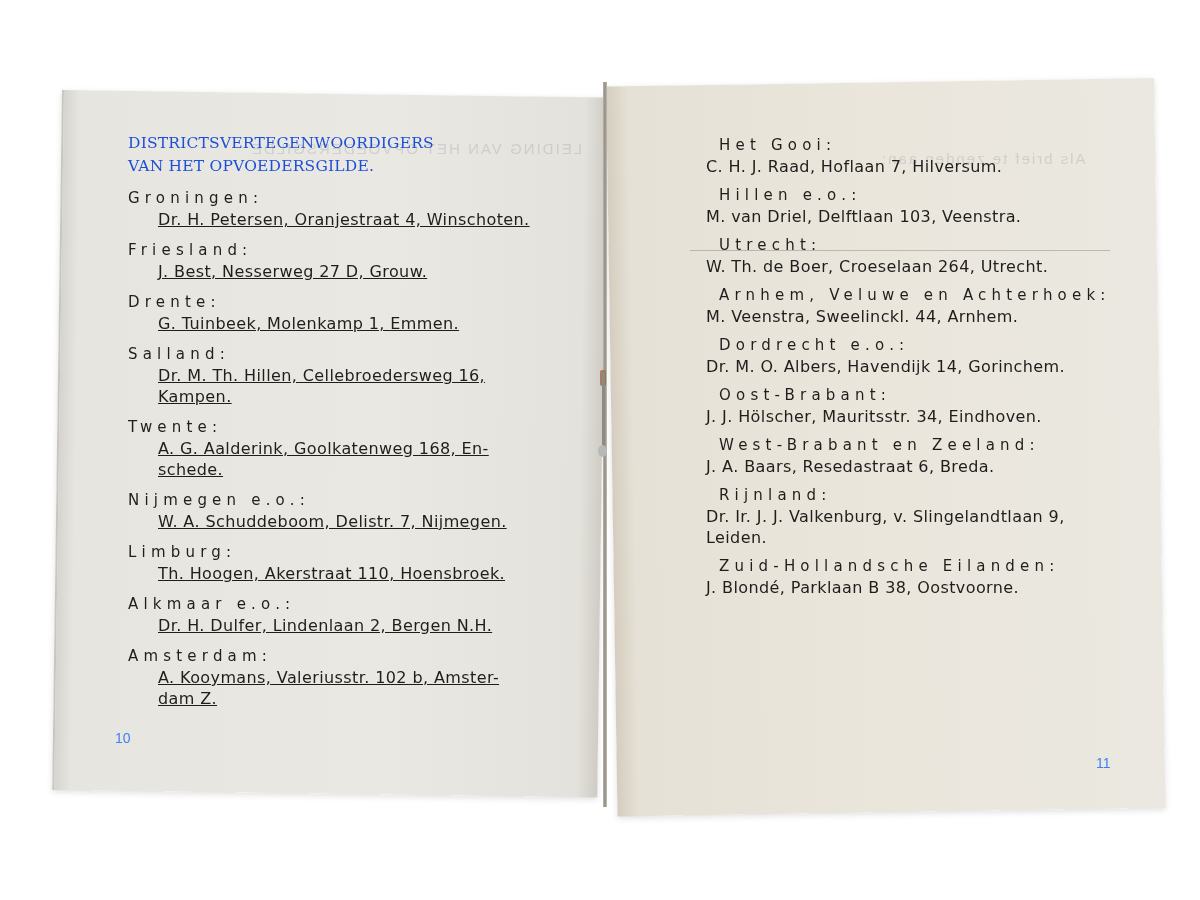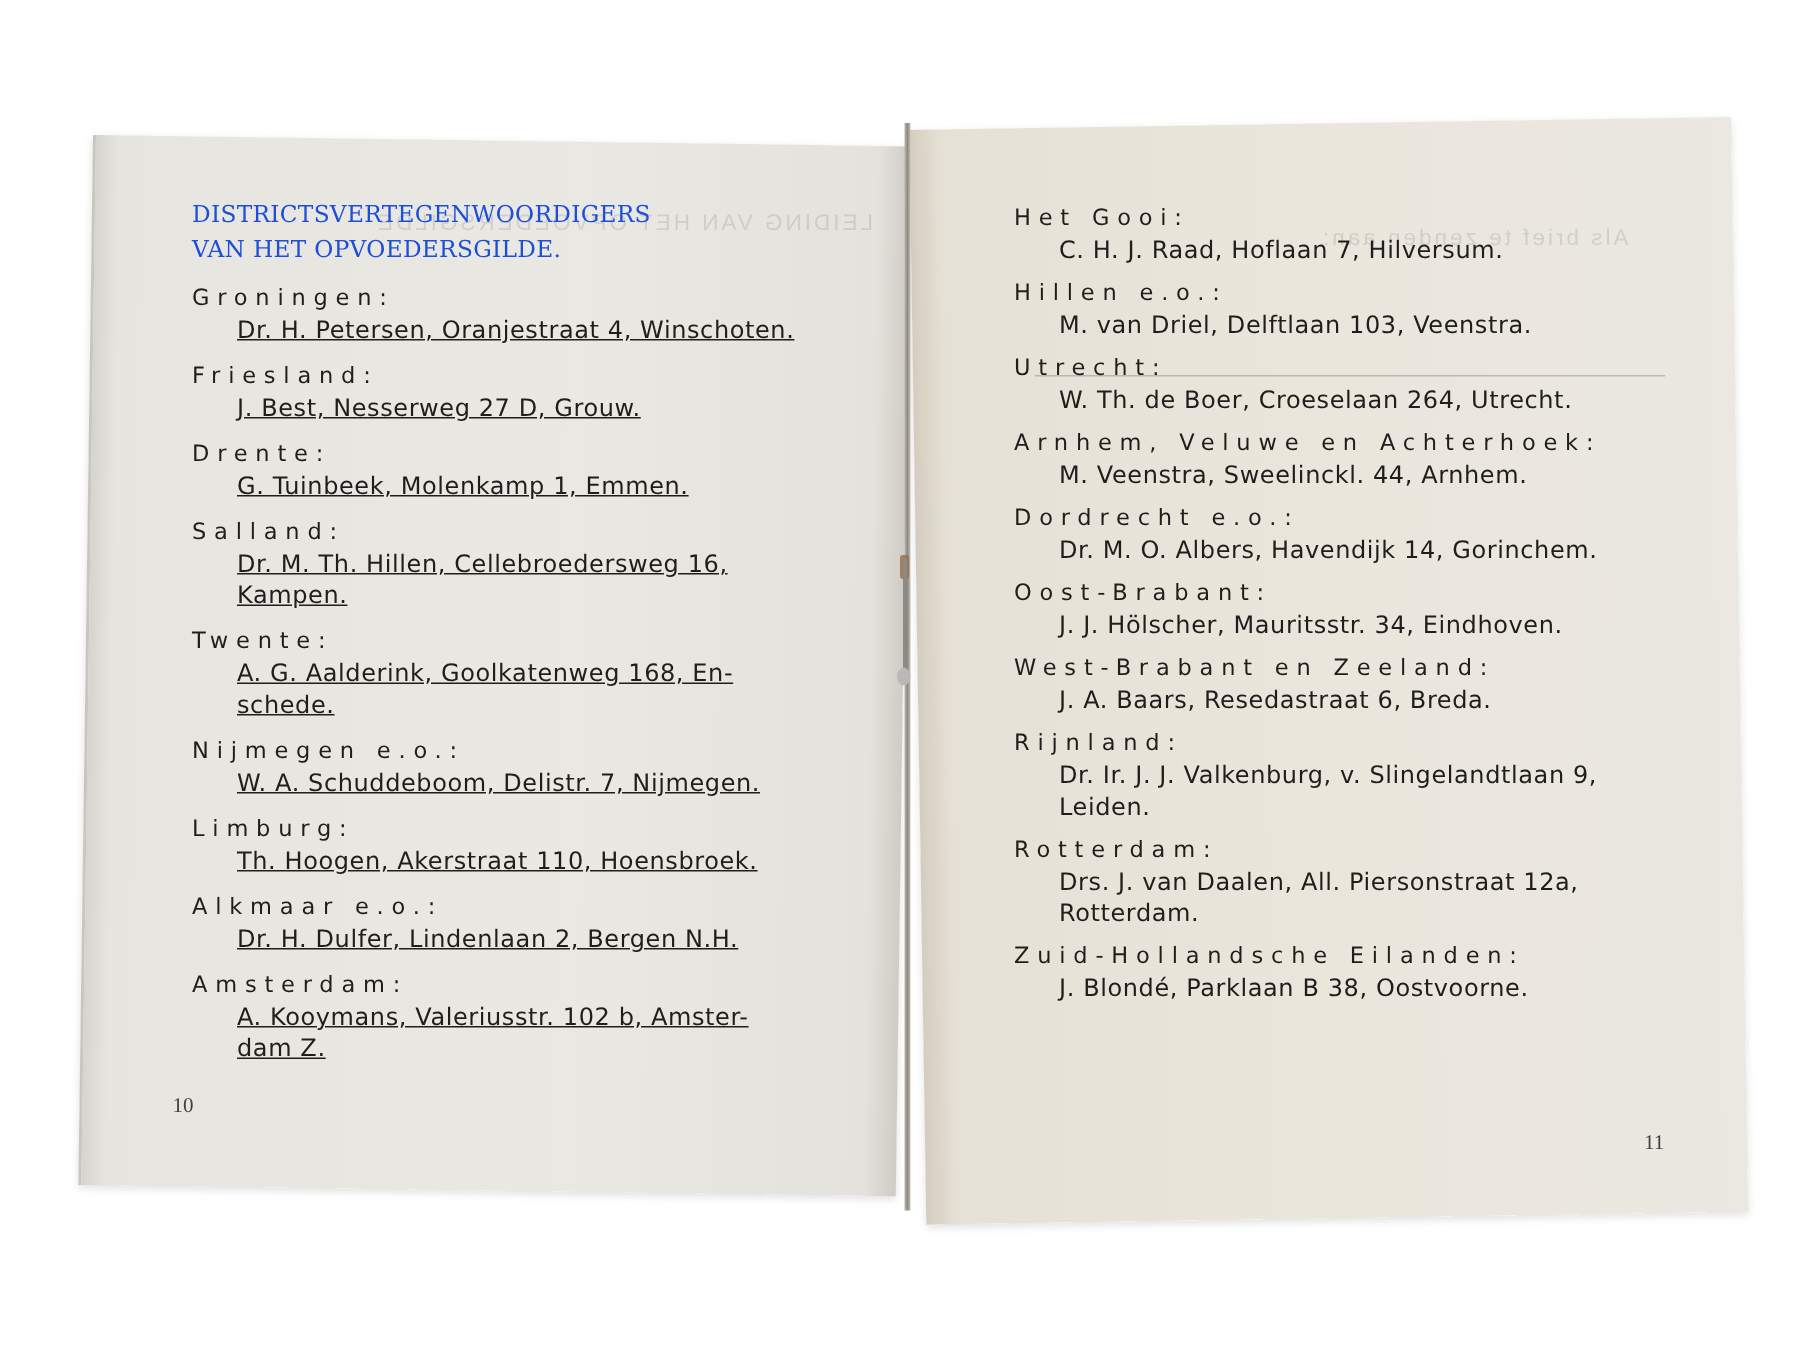--- a/index.html
+++ b/index.html
@@ -41,24 +41,24 @@
     font-size:15px; white-space:pre; transform:scaleX(-1); letter-spacing:2px;
   }
 
   .content { position:absolute; font-family:"DejaVu Sans", sans-serif; color:#1f1e1c; }
   .left-content { left:128px; top:132px; width:440px; }
   .right-content { left:676px; top:136px; width:440px; }
 
   .title { font-family:"DejaVu Serif", serif; font-size:15.5px; line-height:23px; letter-spacing:0.2px; color:#1d4ed8; }
   .region { font-size:15px; letter-spacing:5.2px; margin-top:9px; line-height:22px; }
   .entry { font-size:16px; padding-left:30px; line-height:21px; letter-spacing:0.4px; }
-  .right-content .region { margin-top:7px; }
+  .right-content .region { margin-top:7px;margin-left:43px; }
   .left-content .entry { padding-left:30px;text-decoration:underline; }
 
-  .pagenum { position:absolute; font-family:Liberation Serif, serif; font-size:14px; color:#404040; }
+  .pagenum { position:absolute; font-family:Liberation Sans, sans-serif; font-size:14px; color:#3b82f6; }
   .pn-left { left:115px; top:730px; }
   .pn-right { left:1096px; top:755px; }
 
   .rule { position:absolute; height:1px; background:rgba(100,100,100,0.35); }
 </style>
 </head>
 <body>
 
 <div class="booklet">
   <div class="page page-left"></div>
@@ -147,25 +147,20 @@
         <div>
           <div class="region">West-Brabant en Zeeland:</div>
           <div class="entry">J. A. Baars, Resedastraat 6, Breda.</div>
         </div>
         <div>
           <div class="region">Rijnland:</div>
           <div class="entry">Dr. Ir. J. J. Valkenburg, v. Slingelandtlaan 9,</div>
           <div class="entry">Leiden.</div>
         </div>
         <div>
-          <div class="region">Rotterdam:</div>
-          <div class="entry">Drs. J. van Daalen, All. Piersonstraat 12a,</div>
-          <div class="entry">Rotterdam.</div>
-        </div>
-        <div>
           <div class="region">Zuid-Hollandsche Eilanden:</div>
           <div class="entry">J. Blondé, Parklaan B 38, Oostvoorne.</div>
         </div>
       </div>
   </div>
 
   <div class="pagenum pn-left">10</div>
   <div class="pagenum pn-right">11</div>
 </div>
 

